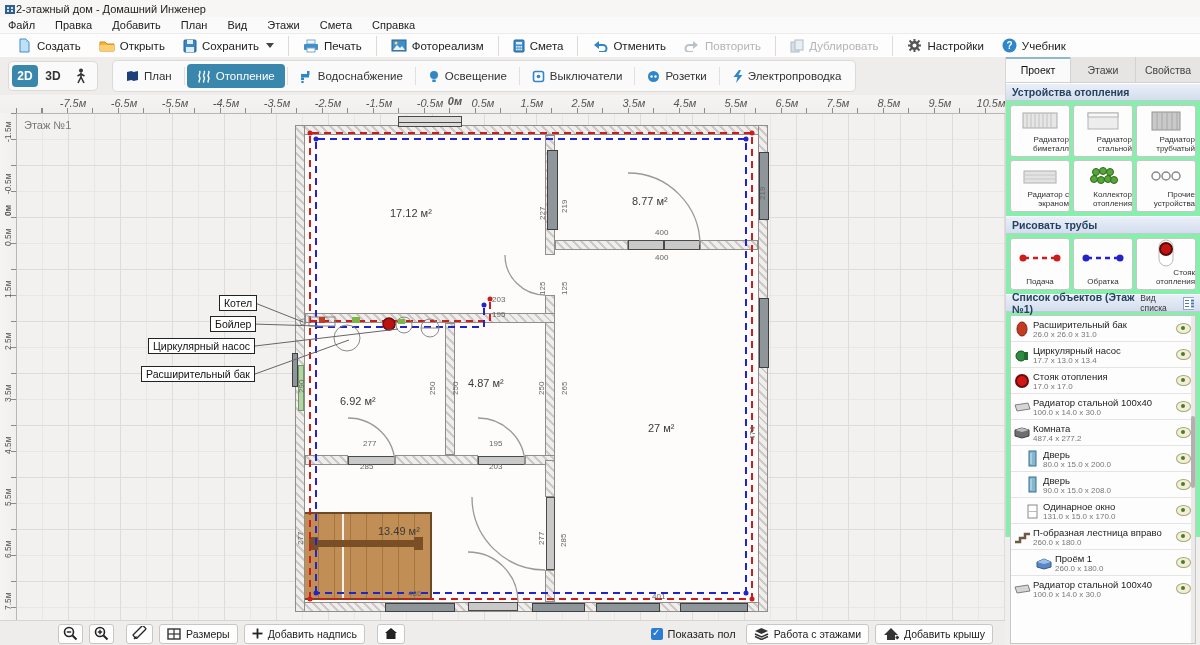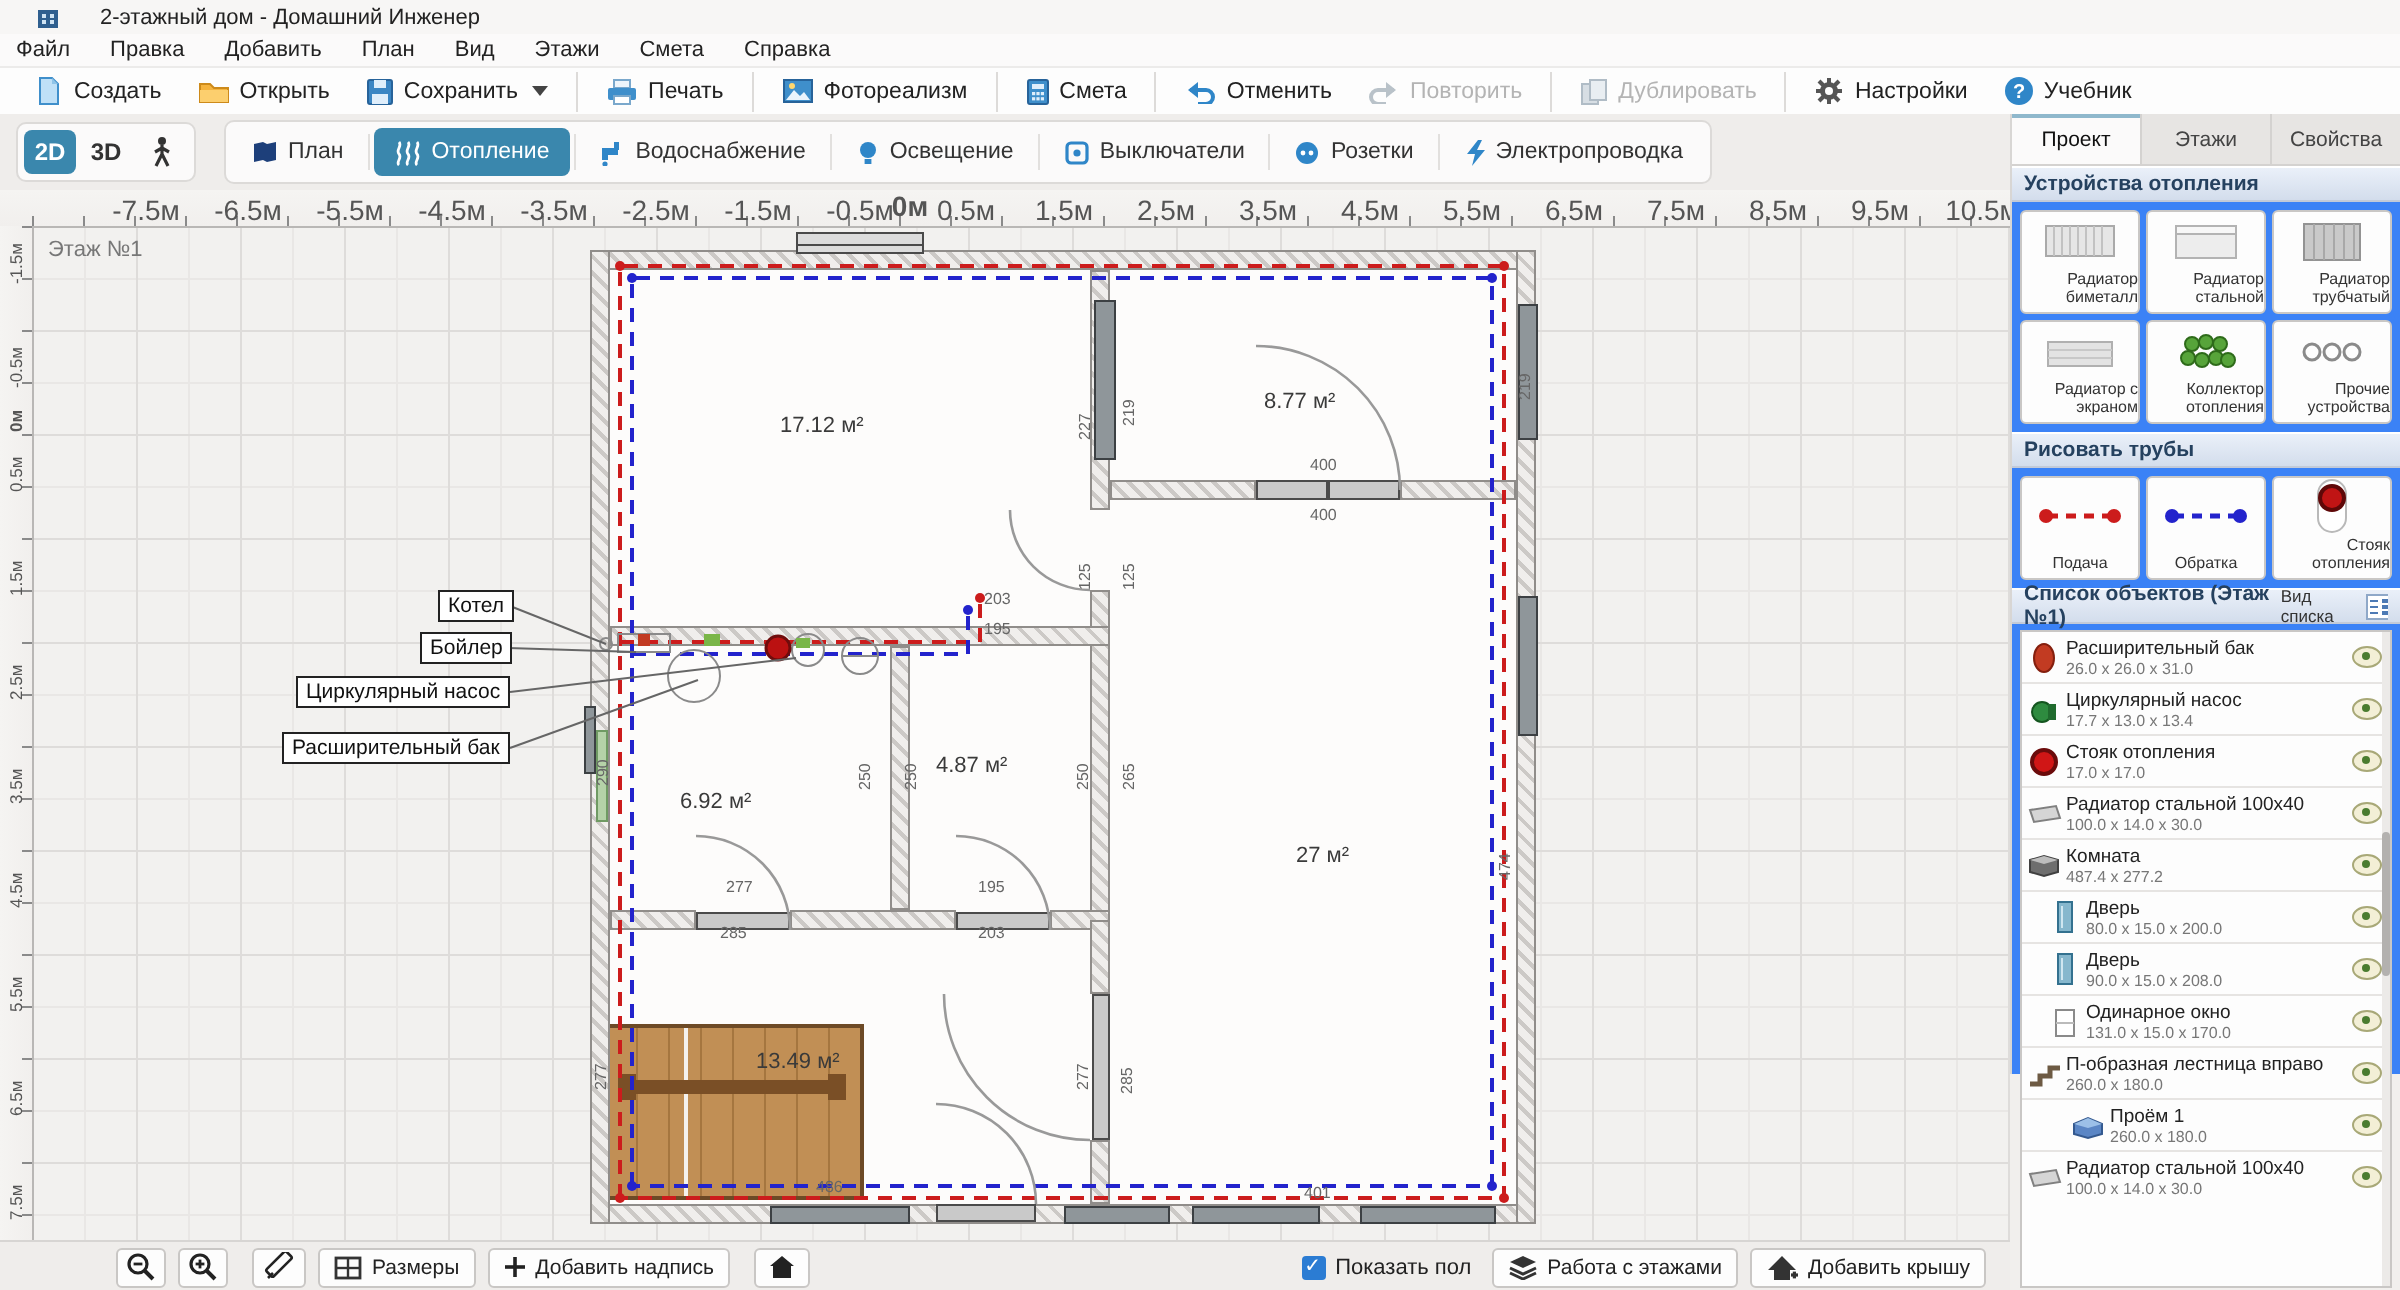--- a/index.html
+++ b/index.html
@@ -1,18 +1,18 @@
 <!DOCTYPE html>
 <html><head>
 <meta charset="utf-8">
 <style>
   html,body{margin:0;padding:0;background:#dcdad8;font-family:"Liberation Sans",sans-serif;}
   #app{position:relative;width:1200px;height:645px;background:#f1efed;overflow:hidden;font-size:11px;color:#222;}
   
-  #titlebar{position:absolute;left:0;top:0;width:1200px;height:17px;background:#f7f6f5;display:flex;align-items:center;gap:20px;padding-left:18px;box-sizing:border-box;font-size:11px;}
+  #titlebar{position:absolute;left:0;top:0;width:1200px;height:17px;background:#f7f6f5;display:flex;align-items:center;gap:0;padding-left:4px;box-sizing:border-box;font-size:11px;}
   #menubar{position:absolute;left:0;top:17px;width:1200px;height:17px;background:#fbfafa;display:flex;align-items:center;gap:20px;padding-left:8px;box-sizing:border-box;border-bottom:1px solid #ecebea;}
   .menu-item{cursor:default;}
   #toolbar{position:absolute;left:0;top:34px;width:1200px;height:24px;background:#fdfdfd;display:flex;align-items:center;padding-left:8px;box-sizing:border-box;border-bottom:1px solid #e4e2e0;}
   .tbtn{display:flex;align-items:center;gap:5px;padding:2px 9px;border-radius:3px;font-size:11.5px;color:#222;}
   .tbtn.disabled{color:#b4b4b4;}
   .vsep{width:1px;height:20px;background:#dddbd9;margin:0 5px;}
   .dd-arrow{width:0;height:0;border-left:4px solid transparent;border-right:4px solid transparent;border-top:5px solid #444;margin-left:2px;}
   
   #tabbar{position:absolute;left:0;top:57px;width:1005px;height:38px;background:#efedeb;display:flex;align-items:center;gap:14px;padding-left:8px;box-sizing:border-box;}
   .pillbox{background:#fbfafa;border:1px solid #dcdad8;border-radius:5px;display:flex;align-items:center;padding:3px;gap:2px;}
@@ -25,21 +25,21 @@
   .tsep{width:1px;height:18px;background:#e2e0de;}
   
   #canvas{position:absolute;left:0;top:95px;width:1005px;height:525px;background:#f2f1ef;overflow:hidden;}
   #grid{position:absolute;left:16px;top:18px;right:0;bottom:0;background-color:#f2f1ef;
     background-image:linear-gradient(#dedcda 1px,transparent 1px),linear-gradient(90deg,#dedcda 1px,transparent 1px),linear-gradient(#e9e7e5 1px,transparent 1px),linear-gradient(90deg,#e9e7e5 1px,transparent 1px);
     background-size:52px 52px,52px 52px,26px 26px,26px 26px;}
   #hruler{position:absolute;left:0;top:0;width:1005px;height:18px;background:linear-gradient(#f5f4f2,#f1efed);border-bottom:1px solid #b9b7b5;}
   #hruler .ticks{position:absolute;left:16px;right:0;bottom:0;height:5px;background:repeating-linear-gradient(90deg,#8a8a8a 0 1px,transparent 1px 25.5px);}
   #vruler{position:absolute;left:0;top:18px;width:16px;bottom:0;background:linear-gradient(90deg,#f5f4f2,#f1efed);border-right:1px solid #b9b7b5;}
   #vruler .ticks{position:absolute;top:0;bottom:0;right:0;width:5px;background:repeating-linear-gradient(#8a8a8a 0 1px,transparent 1px 26px);}
-  .rl{position:absolute;font-size:14px;color:#555;transform:translateX(-50%);white-space:nowrap;}
+  .rl{position:absolute;font-size:11px;color:#555;transform:translateX(-50%);white-space:nowrap;font-style:italic;}
   .rlv{position:absolute;font-size:8.5px;color:#555;transform:rotate(-90deg);transform-origin:left top;white-space:nowrap;}
   .wall{position:absolute;background:repeating-linear-gradient(45deg,#ccc9c6 0 2px,#f0eeec 2px 6px);outline:1px solid #908d8a;outline-offset:-1px;}
   .roombg{position:absolute;background:#fdfcfb;}
   .slab{position:absolute;background:#c9c9c9;border:1px solid #4a4a4a;box-sizing:border-box;}
   .rad{position:absolute;background:#8f969a;border:1px solid #3c4043;box-sizing:border-box;}
   .win{position:absolute;background:#dcdcdc;border:1px solid #4a4a4a;box-sizing:border-box;}
   .win:after{content:"";position:absolute;left:0;right:0;top:50%;height:1px;background:#4a4a4a;}
   .dim{position:absolute;font-size:8px;color:#666;white-space:nowrap;z-index:6;}
   .dimv{position:absolute;font-size:8px;color:#666;white-space:nowrap;transform:rotate(-90deg);transform-origin:left top;z-index:6;}
   .area{position:absolute;font-size:11px;color:#3a3a3a;z-index:6;white-space:nowrap;}
@@ -50,21 +50,21 @@
   #stairs .gap{position:absolute;left:40px;top:0;bottom:0;width:2px;background:#f5f2ee;}
   #stairs .rail{position:absolute;left:12px;top:26px;width:104px;height:7px;background:#7a4f26;}
   #stairs .knob1,#stairs .knob2{position:absolute;top:23px;width:9px;height:13px;background:#7a4f26;}
   #stairs .knob1{left:7px;} #stairs .knob2{left:112px;}
   
   #bottombar{position:absolute;left:0;top:620px;width:1005px;height:25px;background:#efedeb;border-top:1px solid #d7d5d3;display:flex;align-items:center;}
   .bbtn{height:20px;background:#fdfdfd;border:1px solid #c9c7c5;border-radius:3px;display:flex;align-items:center;gap:5px;padding:0 7px;margin-right:6px;font-size:10.5px;color:#222;box-sizing:border-box;}
   .chk{width:12px;height:12px;background:#2b7cd3;border-radius:2px;position:relative;}
   .chk:after{content:"✓";position:absolute;left:1.5px;top:-1px;color:#fff;font-size:10px;}
   
-  #sidebar{position:absolute;left:1005px;top:57px;width:195px;height:480px;background:#3b82f6;border-left:1px solid #d8d6d4;box-sizing:border-box;}
+  #sidebar{position:absolute;left:1005px;top:57px;width:195px;height:480px;background:#86efac;border-left:1px solid #d8d6d4;box-sizing:border-box;}
   #sb-tabs{display:flex;height:25px;border-bottom:1px solid #d4d2d0;}
   .sbtab{flex:1;display:flex;align-items:center;justify-content:center;font-size:10.5px;color:#444;background:#e7e5e3;border-right:1px solid #d4d2d0;}
   .sbtab.active{background:#fbfafa;color:#111;box-shadow:inset 0 2px 0 #8fb8cc;}
   .sechdr{height:16px;background:linear-gradient(#eaf0f9,#d3ddec);border-top:1px solid #fff;border-bottom:1px solid #c2cad8;display:flex;align-items:center;justify-content:space-between;padding:0 6px;font-size:10.5px;font-weight:bold;color:#25415f;}
   .tilegrid{display:grid;grid-template-columns:repeat(3,1fr);gap:3px;padding:4px;}
   .tile{background:#fdfdfd;border:1px solid #c9c7c5;border-radius:3px;height:52px;display:flex;flex-direction:column;align-items:center;justify-content:flex-end;padding-bottom:3px;box-sizing:border-box;}
   .timg{flex:1;display:flex;align-items:center;justify-content:center;}
   .tlbl{font-size:8px;color:#333;text-align:right;line-height:9px;}
   .viewmode{display:flex;align-items:center;gap:4px;font-weight:normal;font-size:8.5px;color:#333;}
   #objlist{position:relative;margin:3px 4px;background:#fdfdfd;border:1px solid #c9c7c5;height:327px;overflow:hidden;}

